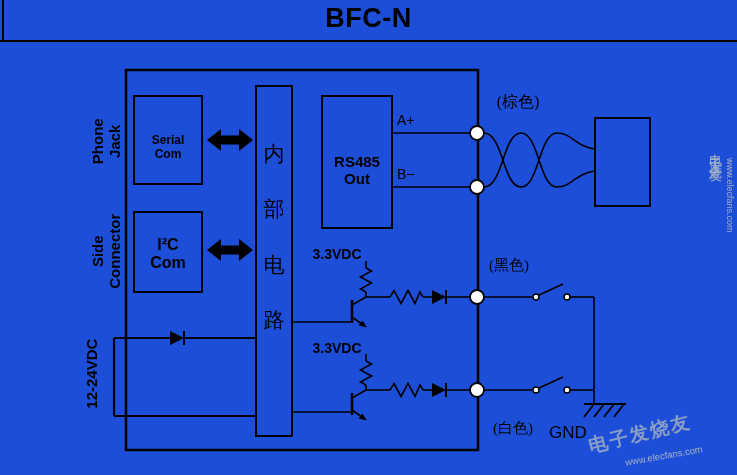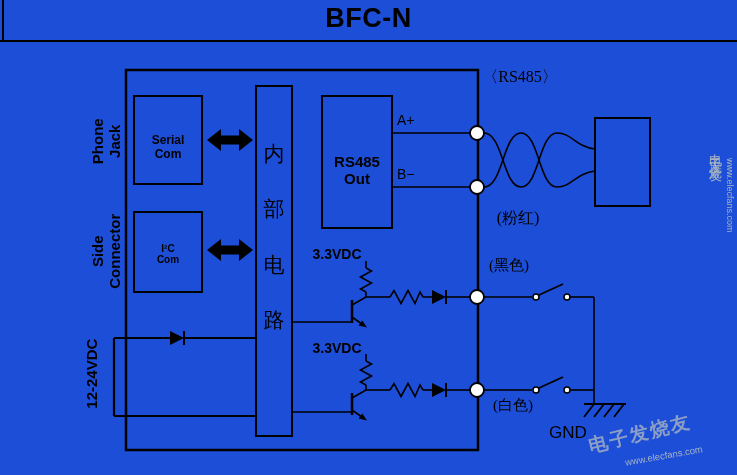--- a/index.html
+++ b/index.html
@@ -126,43 +126,42 @@
   <div class="lbl c b rot" style="left:51px;top:234px;width:110px;font-size:15px">
     <span>Side</span>
     <span>Connector</span>
   </div>
   <div class="lbl c b rot" style="left:44px;top:365px;width:96px;font-size:15px">12-24VDC</div>
 
   <div class="lbl c b flexc" style="left:134px;top:92px;width:68px;height:112px;font-size:12px">
     <span>Serial</span>
     <span>Com</span>
   </div>
-  <div class="lbl c b flexc" style="left:134px;top:212px;width:68px;height:84px;font-size:10px">
+  <div class="lbl c b flexc" style="left:134px;top:212px;width:68px;height:84px;font-size:16px">
     <span>I²C</span>
     <span>Com</span>
   </div>
   <div class="lbl flexc cjk" style="left:256px;top:86px;width:36px;height:350px;gap:31px;padding-bottom:48px;font-size:21px">
     <span>内</span>
     <span>部</span>
     <span>电</span>
     <span>路</span>
   </div>
   <div class="lbl c b flexc" style="left:322px;top:96px;width:70px;height:148px;font-size:15px">
     <span>RS485</span>
     <span>Out</span>
   </div>
 
   <div class="lbl" style="left:397px;top:112px;font-size:14px">A+</div>
   <div class="lbl" style="left:397px;top:166px;font-size:14px">B−</div>
-  <div class="lbl c cjk" style="left:464px;top:68px;width:112px;font-size:16px">〈RS485〉</div>
-  <div class="lbl c cjk" style="left:468px;top:209px;width:100px;font-size:16px">(粉红)</div>
+  <div class="lbl c cjk" style="left:468px;top:93px;width:100px;font-size:16px">(棕色)</div>
   <div class="lbl c b" style="left:306px;top:246px;width:62px;font-size:14px">3.3VDC</div>
   <div class="lbl c b" style="left:306px;top:340px;width:62px;font-size:14px">3.3VDC</div>
   <div class="lbl c cjk" style="left:478px;top:257px;width:62px;font-size:15px">(黑色)</div>
-  <div class="lbl c cjk" style="left:482px;top:397px;width:62px;font-size:15px">(白色)</div>
+  <div class="lbl c cjk" style="left:482px;top:420px;width:62px;font-size:15px">(白色)</div>
   <div class="lbl" style="left:549px;top:423px;font-size:17px">GND</div>
 
   <div class="lbl wm cjk" style="left:707px;top:143px;height:118px;writing-mode:vertical-rl;font-size:13px;letter-spacing:4px">电子发烧友</div>
   <div class="lbl wm c" style="left:676px;top:190px;width:108px;transform:rotate(90deg);font-size:9px">www.elecfans.com</div>
   <div class="lbl wm c cjk" style="left:586px;top:423px;width:108px;transform:rotate(-14deg);font-size:19px;font-weight:bold;letter-spacing:2px;opacity:.8">电子发烧友</div>
   <div class="lbl wm c" style="left:608px;top:451px;width:112px;transform:rotate(-10deg);font-size:9.5px">www.elecfans.com</div>
 
 </div>
 
 </body></html>

